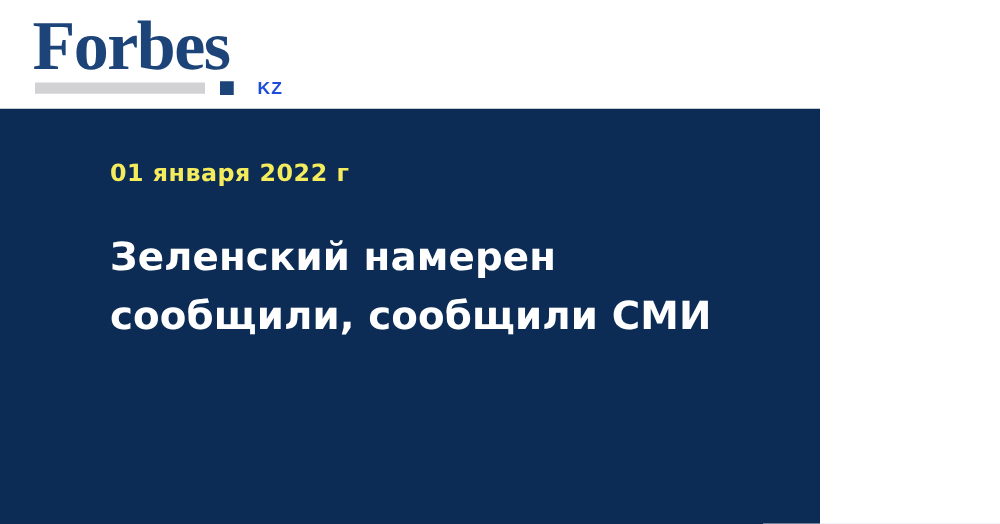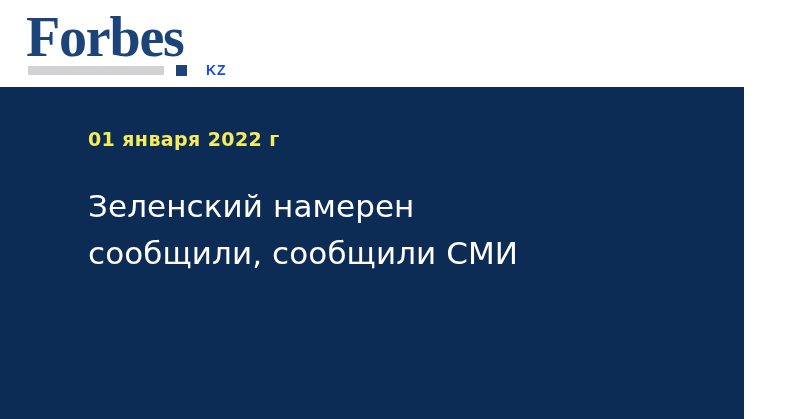--- a/index.html
+++ b/index.html
@@ -84,21 +84,21 @@
     line-height: 14px;
     letter-spacing: 0.8px;
     color: #1d4ed8;
   }
 
   
   #panel {
     position: absolute;
     left: 0;
     top: 87px;
-    width: 744px;
+    width: 656px;
     height: 332px;
     background: #0c2c55;
   }
 
   #date {
     position: absolute;
     left: 88px;
     top: 41px;
     font-family: "DejaVu Sans", "Liberation Sans", sans-serif;
     font-weight: 700;
@@ -108,21 +108,21 @@
     color: #f4ec5c;
     white-space: nowrap;
   }
 
   #headline {
     position: absolute;
     left: 88px;
     top: 96px;
     width: 620px;
     font-family: "DejaVu Sans", "Liberation Sans", sans-serif;
-    font-weight: 400;
+    font-weight: 700;
     font-size: 31px;
     line-height: 47px;
     letter-spacing: 0.1px;
     color: #ffffff;
   }
 
   #headline .hl-line {
     display: block;
     white-space: nowrap;
   }

